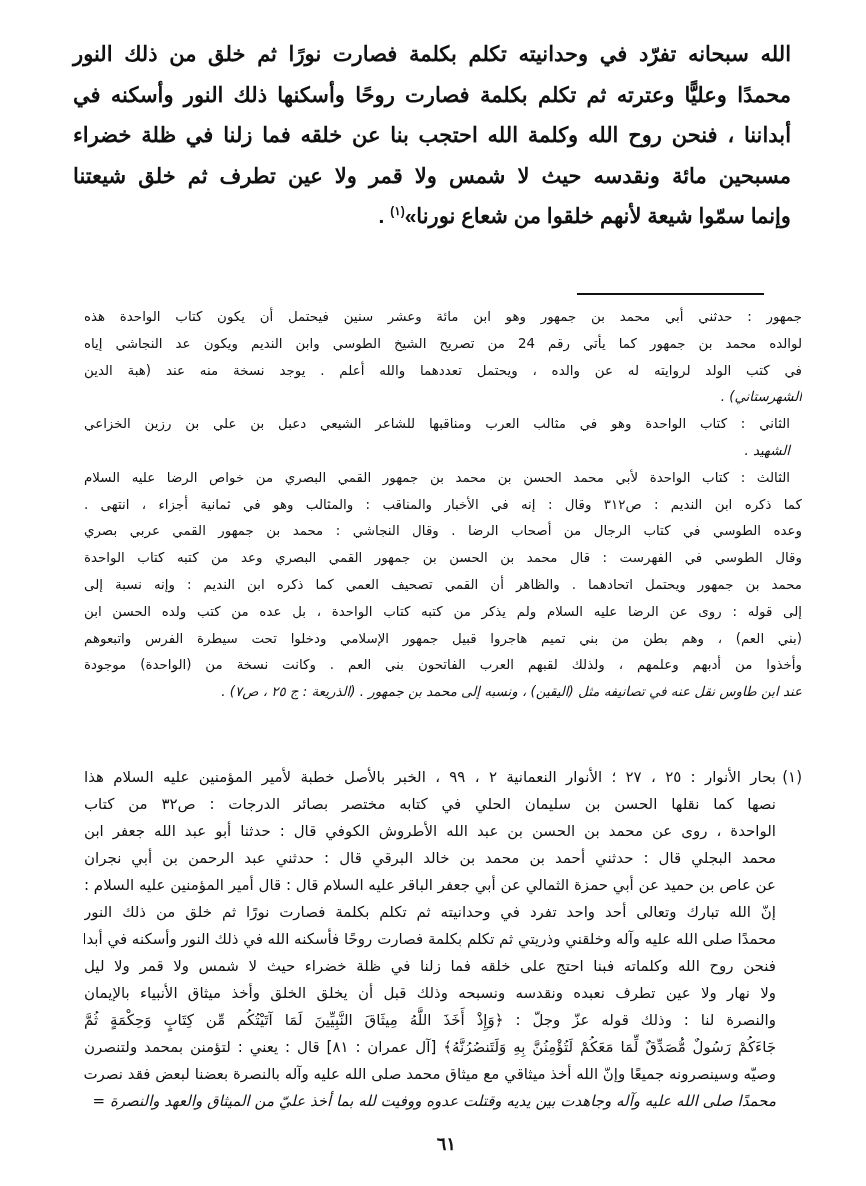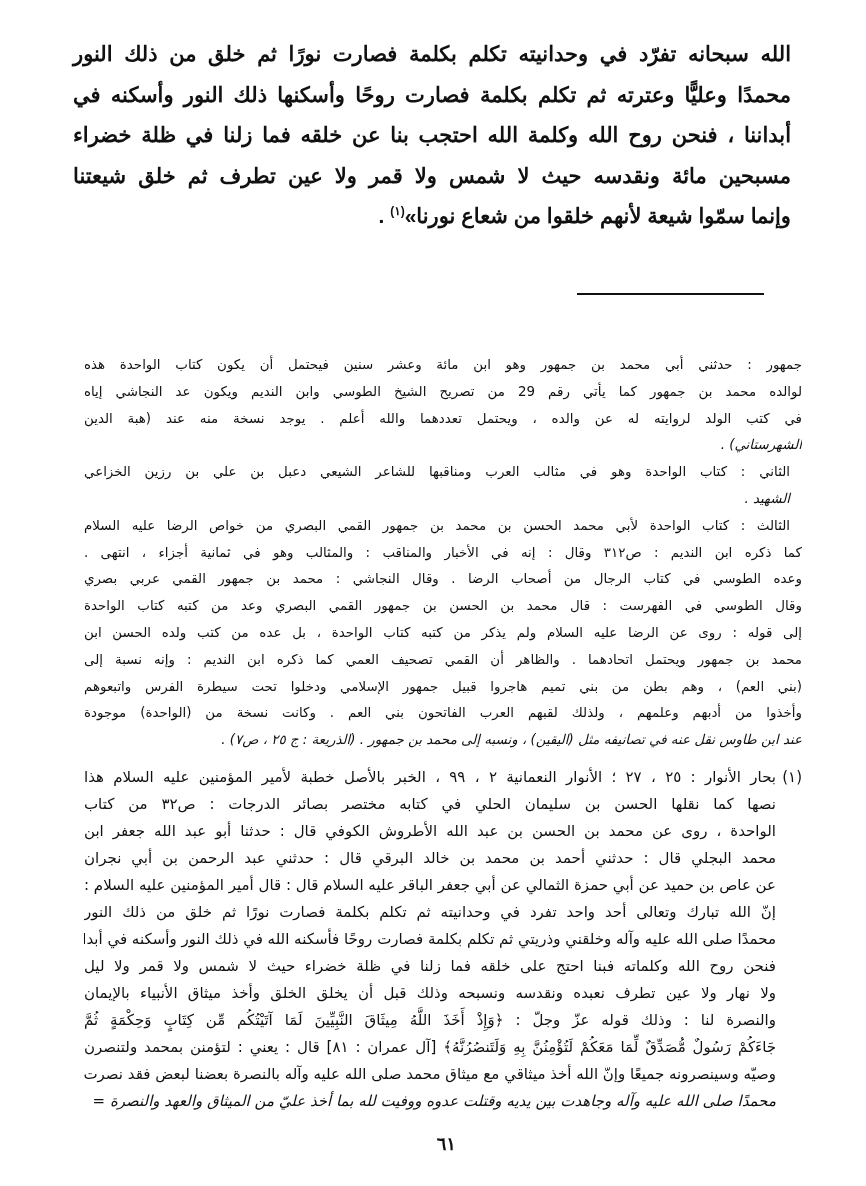--- a/index.html
+++ b/index.html
@@ -58,21 +58,20 @@
   }
   .footnotes {
     position: absolute;
     left: 84px;
     top: 304px;
     width: 718px;
     direction: rtl;
     font-family: "DejaVu Sans", sans-serif;
     font-size: 13.4px;
     line-height: 26.8px;
-    margin-top: 48px;
   }
   .fn-line {
     display: block;
     white-space: nowrap;
     overflow: hidden;
     text-align: justify;
     text-align-last: justify;
   }
   .fn-line.last {
     text-align-last: right;
@@ -124,35 +123,35 @@
     <span class="line">أبداننا ، فنحن روح الله وكلمة الله احتجب بنا عن خلقه فما زلنا في ظلة خضراء</span>
     <span class="line">مسبحين مائة ونقدسه حيث لا شمس ولا قمر ولا عين تطرف ثم خلق شيعتنا</span>
     <span class="line last"><span>وإنما سمّوا شيعة لأنهم خلقوا من شعاع نورنا»</span><sup class="fnref">(١)</sup><span> .</span></span>
   </div>
 
   <div class="rule"></div>
 
   <div class="footnotes">
     <div class="fn-block">
       <span class="fn-line">جمهور : حدثني أبي محمد بن جمهور وهو ابن مائة وعشر سنين فيحتمل أن يكون كتاب الواحدة هذه</span>
-      <span class="fn-line">لوالده محمد بن جمهور كما يأتي رقم 29 من تصريح الشيخ الطوسي وابن النديم ويكون عد النجاشي إياه</span>
+      <span class="fn-line">لوالده محمد بن جمهور كما يأتي رقم 24 من تصريح الشيخ الطوسي وابن النديم ويكون عد النجاشي إياه</span>
       <span class="fn-line">في كتب الولد لروايته له عن والده ، ويحتمل تعددهما والله أعلم . يوجد نسخة منه عند (هبة الدين</span>
       <span class="fn-line last">الشهرستاني) .</span>
     </div>
     <div class="fn-block indent">
       <span class="fn-line">الثاني : كتاب الواحدة وهو في مثالب العرب ومناقبها للشاعر الشيعي دعبل بن علي بن رزين الخزاعي</span>
       <span class="fn-line last">الشهيد .</span>
     </div>
     <div class="fn-block">
       <span class="fn-line" style="padding-right:12px">الثالث : كتاب الواحدة لأبي محمد الحسن بن محمد بن جمهور القمي البصري من خواص الرضا عليه السلام</span>
       <span class="fn-line">كما ذكره ابن النديم : ص٣١٢ وقال : إنه في الأخبار والمناقب : والمثالب وهو في ثمانية أجزاء ، انتهى .</span>
       <span class="fn-line">وعده الطوسي في كتاب الرجال من أصحاب الرضا . وقال النجاشي : محمد بن جمهور القمي عربي بصري</span>
       <span class="fn-line">وقال الطوسي في الفهرست : قال محمد بن الحسن بن جمهور القمي البصري وعد من كتبه كتاب الواحدة</span>
+      <span class="fn-line">محمد بن جمهور ويحتمل اتحادهما . والظاهر أن القمي تصحيف العمي كما ذكره ابن النديم : وإنه نسبة إلى</span>
       <span class="fn-line">إلى قوله : روى عن الرضا عليه السلام ولم يذكر من كتبه كتاب الواحدة ، بل عده من كتب ولده الحسن ابن</span>
-      <span class="fn-line">محمد بن جمهور ويحتمل اتحادهما . والظاهر أن القمي تصحيف العمي كما ذكره ابن النديم : وإنه نسبة إلى</span>
       <span class="fn-line">(بني العم) ، وهم بطن من بني تميم هاجروا قبيل جمهور الإسلامي ودخلوا تحت سيطرة الفرس واتبعوهم</span>
       <span class="fn-line">وأخذوا من أدبهم وعلمهم ، ولذلك لقبهم العرب الفاتحون بني العم . وكانت نسخة من (الواحدة) موجودة</span>
       <span class="fn-line last">عند ابن طاوس نقل عنه في تصانيفه مثل (اليقين) ، ونسبه إلى محمد بن جمهور . (الذريعة : ج ٢٥ ، ص٧) .</span>
     </div>
   </div>
 
   <div class="fn1">
     <span class="fn-line"><span class="num">(١)</span><span>بحار الأنوار : ٢٥ ، ٢٧ ؛ الأنوار النعمانية ٢ ، ٩٩ ، الخبر بالأصل خطبة لأمير المؤمنين عليه السلام هذا</span></span>
     <span class="fn-line cont">نصها كما نقلها الحسن بن سليمان الحلي في كتابه مختصر بصائر الدرجات : ص٣٢ من كتاب</span>
     <span class="fn-line cont">الواحدة ، روى عن محمد بن الحسن بن عبد الله الأطروش الكوفي قال : حدثنا أبو عبد الله جعفر ابن</span>

